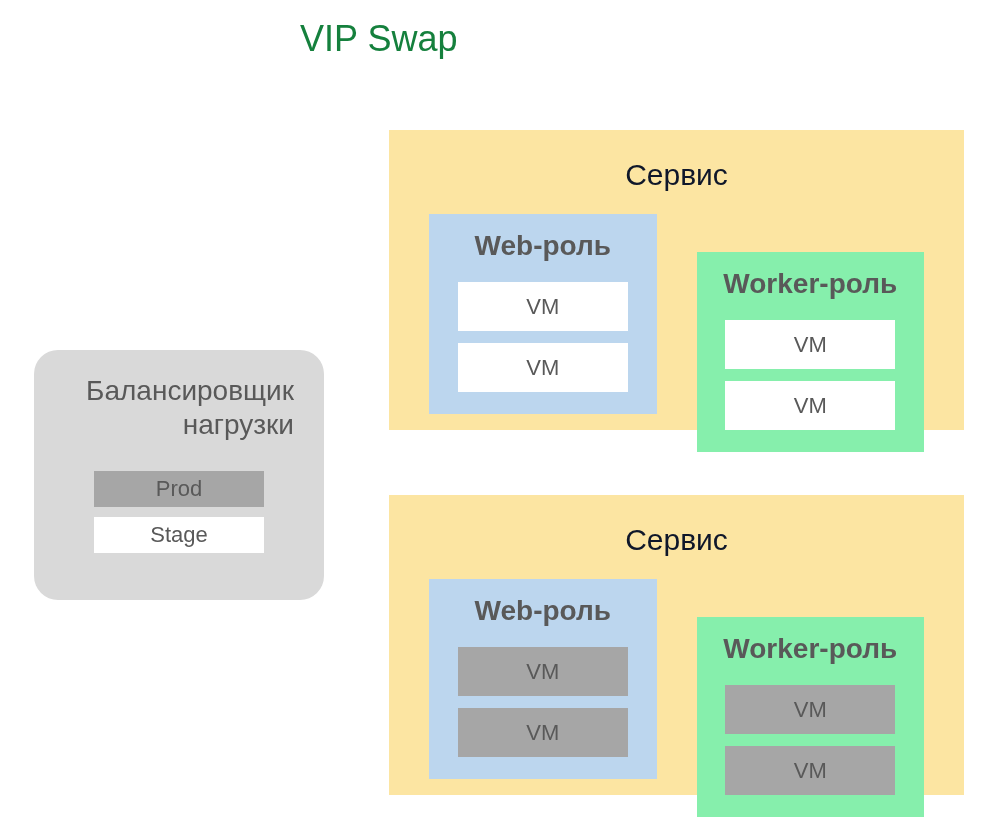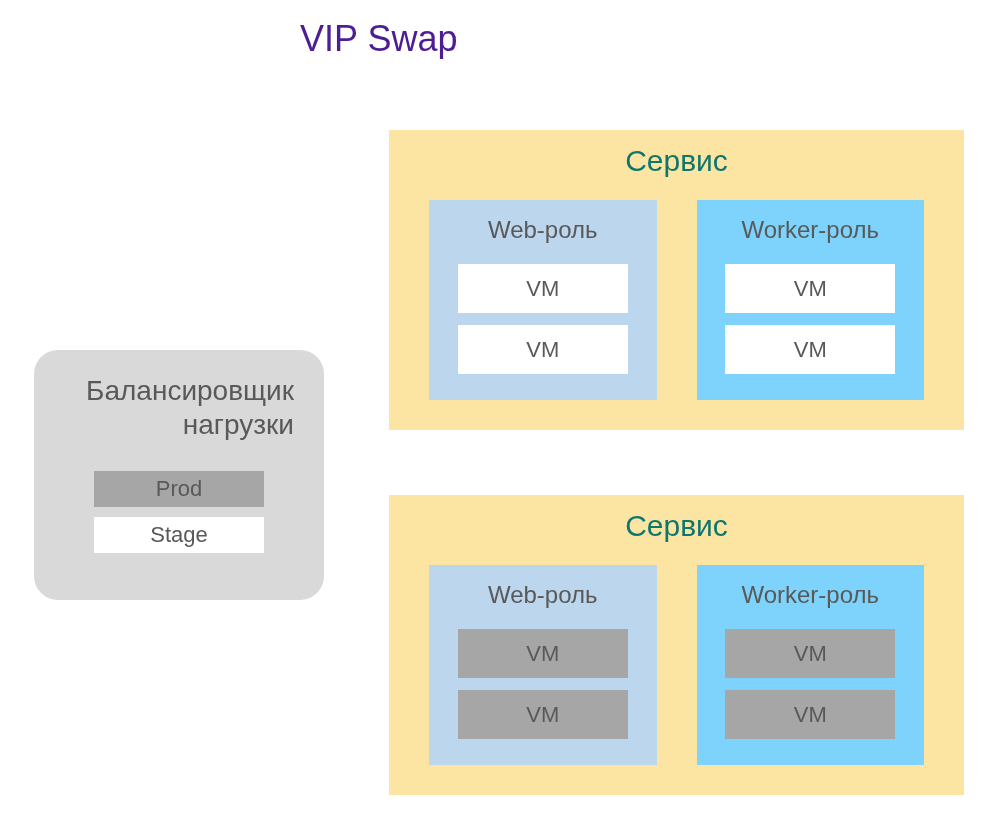--- a/index.html
+++ b/index.html
@@ -9,21 +9,21 @@
       background: #fff;
       width: 988px;
       height: 839px;
       position: relative;
     }
     .title {
       position: absolute;
       top: 18px;
       left: 300px;
       font-size: 36px;
-      color: #4c1d95;
+      color: #15803d;
       font-weight: 300;
     }
     .balancer {
       position: absolute;
       left: 34px;
       top: 350px;
       width: 290px;
       height: 250px;
       background: #d9d9d9;
       border-radius: 24px;
@@ -62,45 +62,45 @@
       left: 389px;
       width: 575px;
       height: 300px;
       background: #fce5a2;
     }
     .service.top { top: 130px; }
     .service.bottom { top: 495px; }
     .service-title {
       text-align: center;
       font-size: 30px;
-      color: #0f766e;
-      margin-top: 14px;
+      color: #0f172a;
+      margin-top: 28px;
       font-weight: 300;
     }
     .roles {
       display: flex;
       justify-content: space-between;
       padding: 22px 40px 0 40px;
       gap: 40px;
     }
     .role {
       flex: 1;
       height: 200px;
       padding: 16px 20px 20px 20px;
       display: flex;
       flex-direction: column;
       align-items: center;
     }
     .role.web { background: #bcd6ee; }
-    .role.worker { background: #7dd3fc; }
+    .role.worker { background: #86efac; margin-top: 38px; }
     .role-title {
-      font-size: 24px;
+      font-size: 28px;
       color: #595959;
       margin-bottom: 20px;
-      font-weight: 400;
+      font-weight: 700;
     }
     .vms {
       width: 100%;
       display: flex;
       flex-direction: column;
       gap: 12px;
       align-items: center;
     }
     .vm {
       width: 170px;

